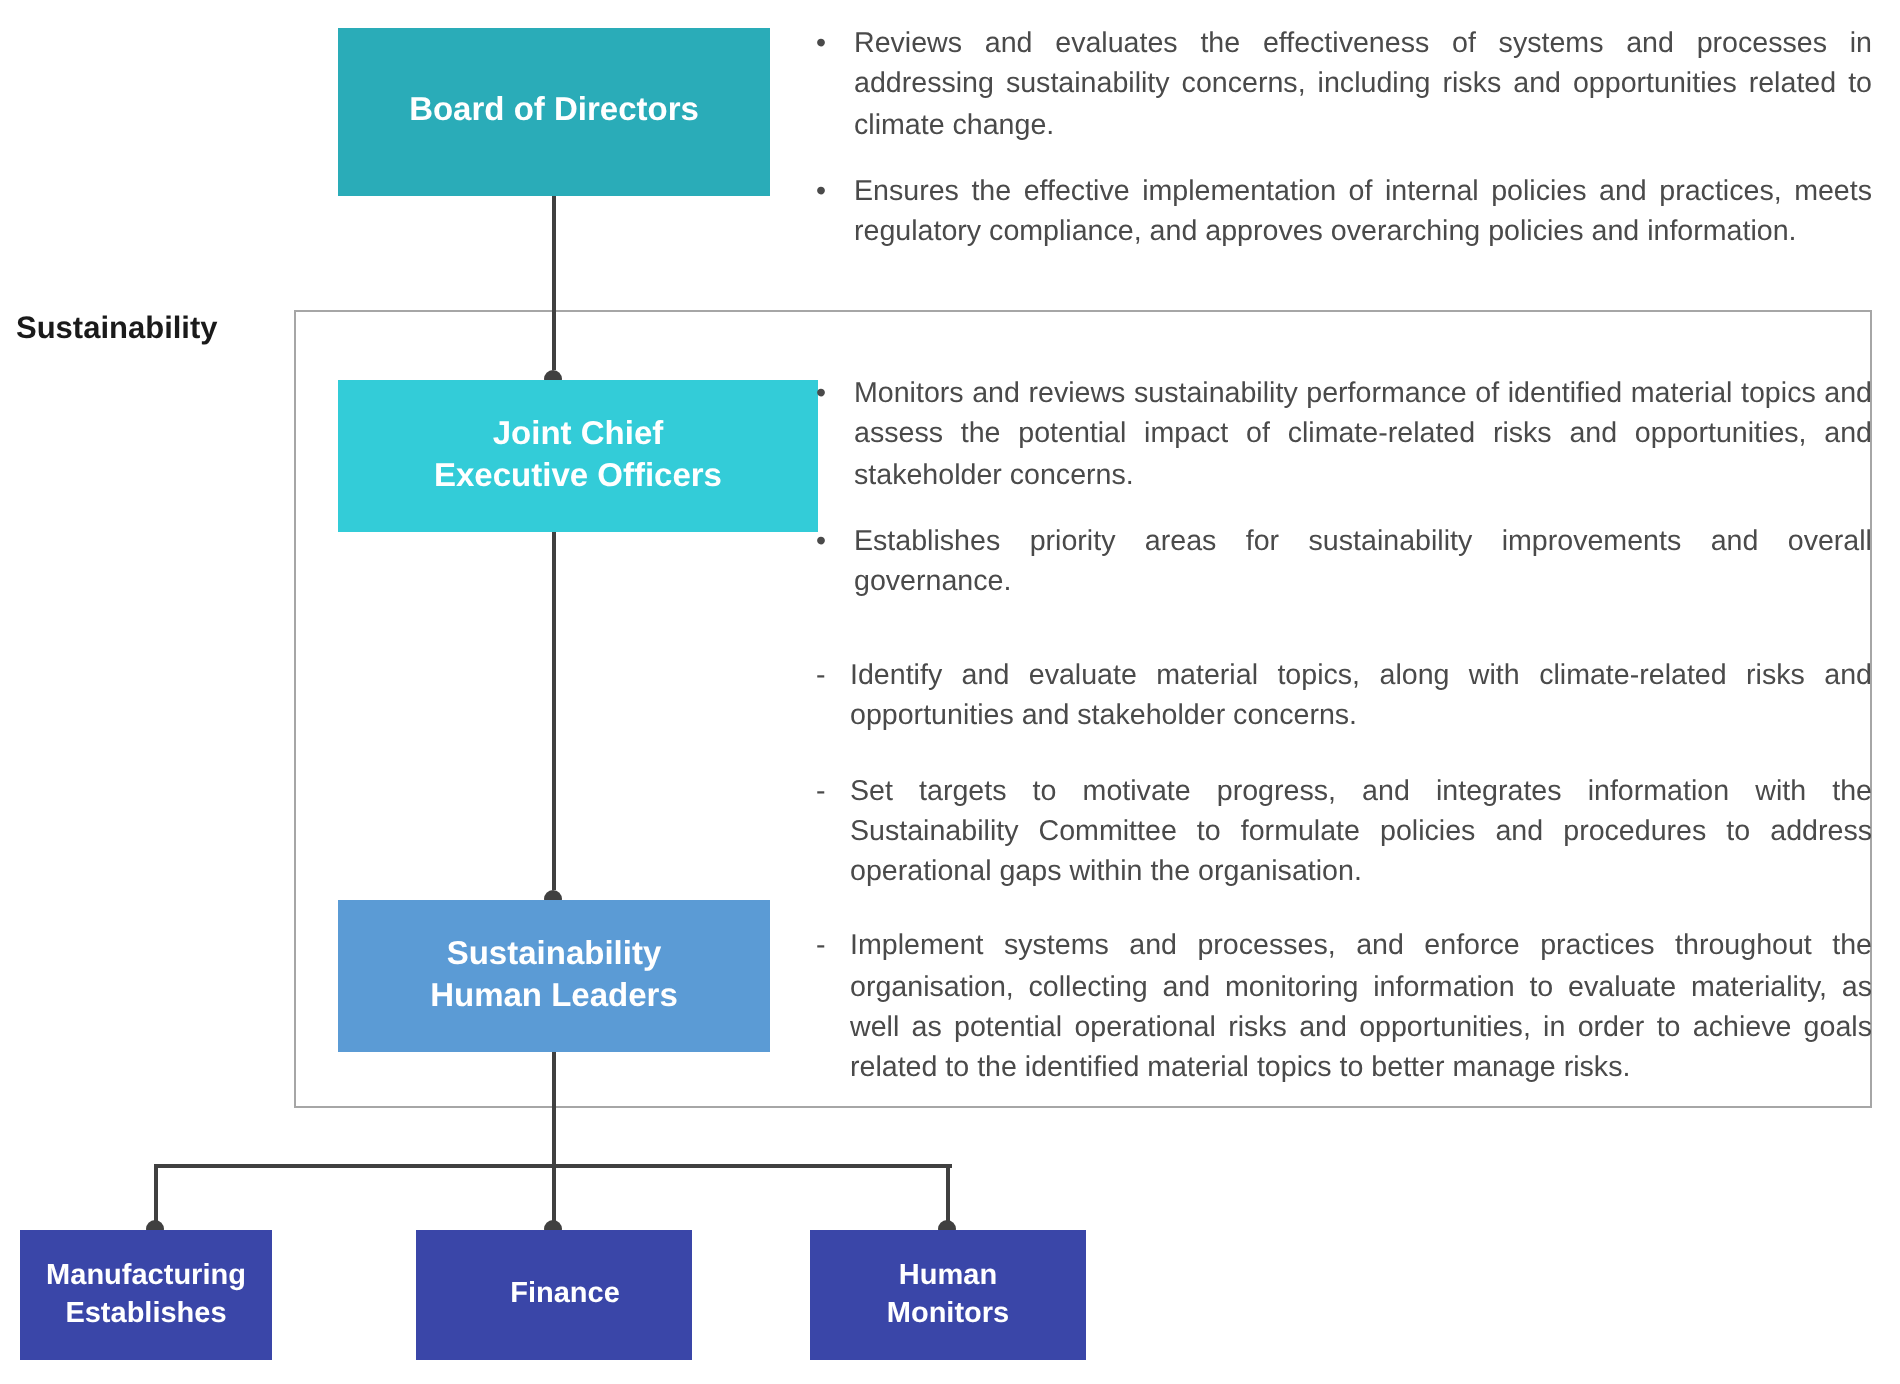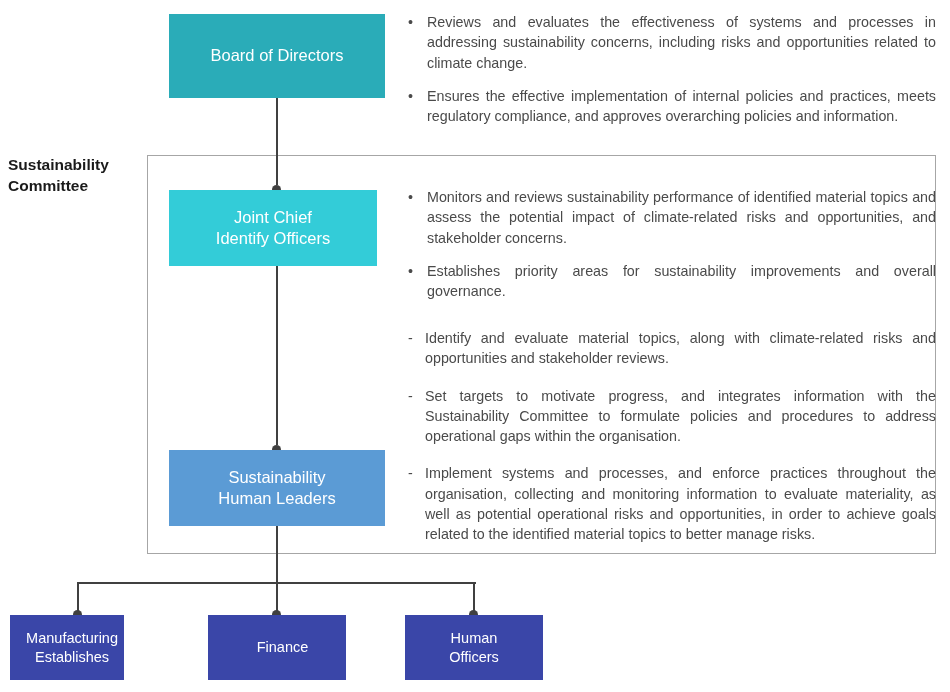--- a/index.html
+++ b/index.html
@@ -17,49 +17,49 @@
   }
 
   
   .node {
     position: absolute;
     display: flex;
     align-items: center;
     justify-content: center;
     text-align: center;
     color: #ffffff;
-    font-weight: normal;
+    font-weight: bold;
     line-height: 1.28;
     box-sizing: border-box;
     padding: 2px 6px;
   }
   .node span { display: block; }
 
   #node-board {
     left: 169px; top: 14px; width: 216px; height: 84px;
     background: #2aacb8;
     font-size: 16.5px;
   }
   #node-jceo {
-    left: 169px; top: 190px; width: 208px; height: 76px;
+    left: 169px; top: 190px; width: 240px; height: 76px;
     background: #33ccd8;
     font-size: 16.5px;
   }
   #node-teamleaders {
     left: 169px; top: 450px; width: 216px; height: 76px;
     background: #5b9bd5;
     font-size: 16.5px;
   }
   .node-dept {
     background: #3a46a8;
     font-size: 14.5px;
     height: 65px;
     top: 615px;
   }
-  #node-manufacturing { left: 10px;  width: 114px; justify-content: flex-end; }
+  #node-manufacturing { left: 10px;  width: 126px; }
   #node-finance       { left: 208px; width: 138px; padding-left: 17px; }
   #node-hr            { left: 405px; width: 138px; }
 
   
   #committee-box {
     position: absolute;
     left: 147px; top: 155px;
     width: 789px; height: 399px;
     border: 1.4px solid #a6a6a6;
     box-sizing: border-box;
@@ -133,21 +133,20 @@
   #panel-leaders { left: 398px; top: 328px; width: 538px; }
 </style>
 </head>
 <body>
 
 <div id="canvas">
 
   <div id="committee-box"></div>
   <div id="committee-label">
     <div>Sustainability</div>
-    <div>Committee</div>
   </div>
 
   <div class="vline" id="line-board-to-jceo"></div>
   <div class="vline" id="line-jceo-to-leaders"></div>
   <div class="vline" id="line-leaders-down"></div>
   <div class="hline" id="branch-horizontal"></div>
   <div class="vline" id="drop-left"></div>
   <div class="vline" id="drop-mid"></div>
   <div class="vline" id="drop-right"></div>
 
@@ -157,21 +156,21 @@
   <div class="dot" id="dot-finance"></div>
   <div class="dot" id="dot-hr"></div>
 
   <div class="node" id="node-board">
     <span>Board of Directors</span>
   </div>
 
   <div class="node" id="node-jceo">
     <div>
       <span>Joint Chief</span>
-      <span>Identify Officers</span>
+      <span>Executive Officers</span>
     </div>
   </div>
 
   <div class="node" id="node-teamleaders">
     <div>
       <span>Sustainability</span>
       <span>Human Leaders</span>
     </div>
   </div>
 
@@ -182,33 +181,33 @@
     </div>
   </div>
 
   <div class="node node-dept" id="node-finance">
     <span>Finance</span>
   </div>
 
   <div class="node node-dept" id="node-hr">
     <div>
       <span>Human</span>
-      <span>Officers</span>
+      <span>Monitors</span>
     </div>
   </div>
 
   <div class="panel" id="panel-board">
       <div class="bullet-row"><span class="marker">•</span><span>Reviews and evaluates the effectiveness of systems and processes in addressing sustainability concerns, including risks and opportunities related to climate change.</span></div>
       <div class="bullet-row"><span class="marker">•</span><span>Ensures the effective implementation of internal policies and practices, meets regulatory compliance, and approves overarching policies and information.</span></div>
     </div>
 
   <div class="panel" id="panel-jceo">
       <div class="bullet-row"><span class="marker">•</span><span>Monitors and reviews sustainability performance of identified material topics and assess the potential impact of climate-related risks and opportunities, and stakeholder concerns.</span></div>
       <div class="bullet-row"><span class="marker">•</span><span>Establishes priority areas for sustainability improvements and overall governance.</span></div>
     </div>
 
   <div class="panel" id="panel-leaders">
-      <div class="bullet-row dash"><span class="marker">-</span><span>Identify and evaluate material topics, along with climate-related risks and opportunities and stakeholder reviews.</span></div>
+      <div class="bullet-row dash"><span class="marker">-</span><span>Identify and evaluate material topics, along with climate-related risks and opportunities and stakeholder concerns.</span></div>
       <div class="bullet-row dash"><span class="marker">-</span><span>Set targets to motivate progress, and integrates information with the Sustainability Committee to formulate policies and procedures to address operational gaps within the organisation.</span></div>
       <div class="bullet-row dash"><span class="marker">-</span><span>Implement systems and processes, and enforce practices throughout the organisation, collecting and monitoring information to evaluate materiality, as well as potential operational risks and opportunities, in order to achieve goals related to the identified material topics to better manage risks.</span></div>
     </div>
 
 </div>
 
 </body></html>

